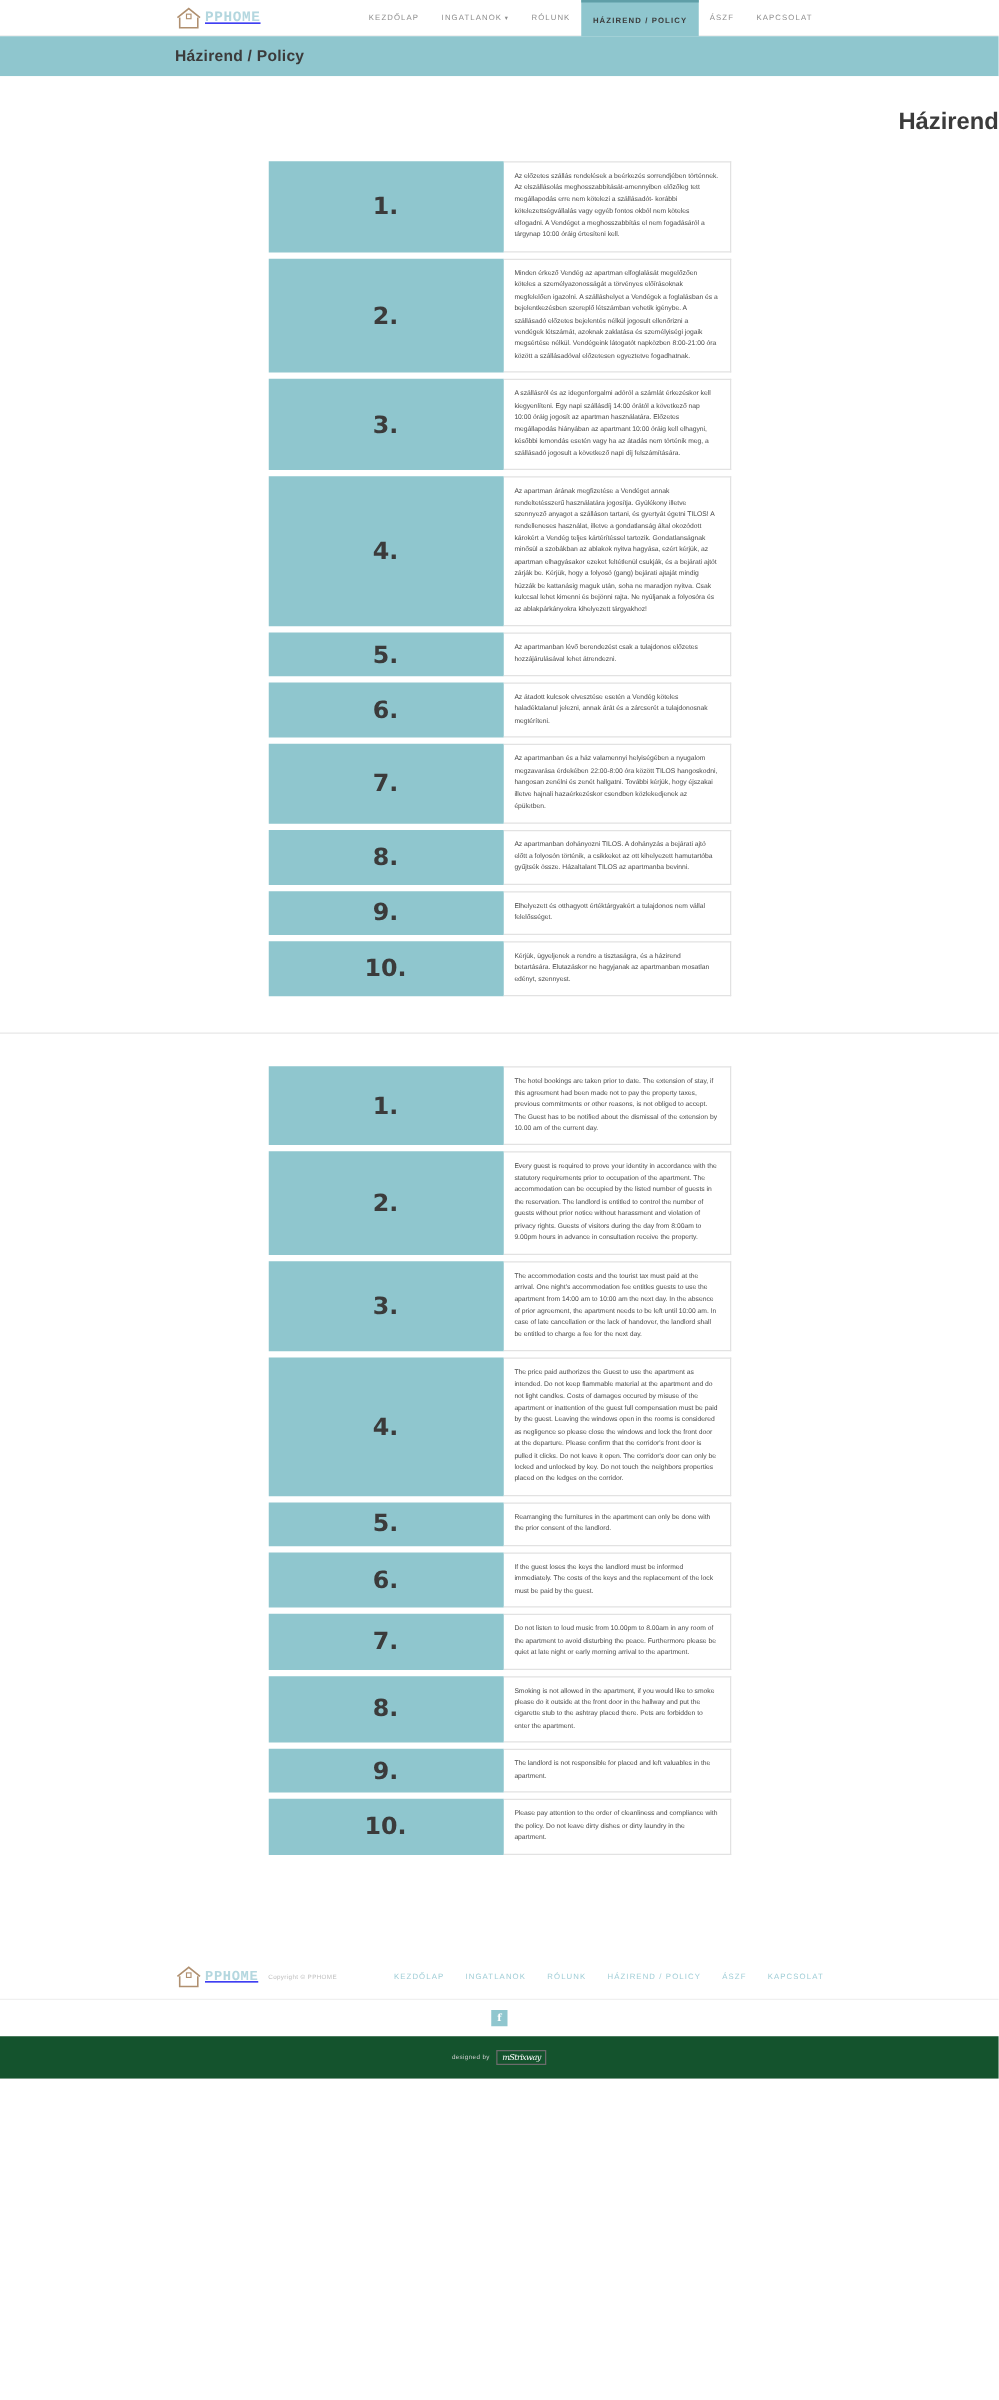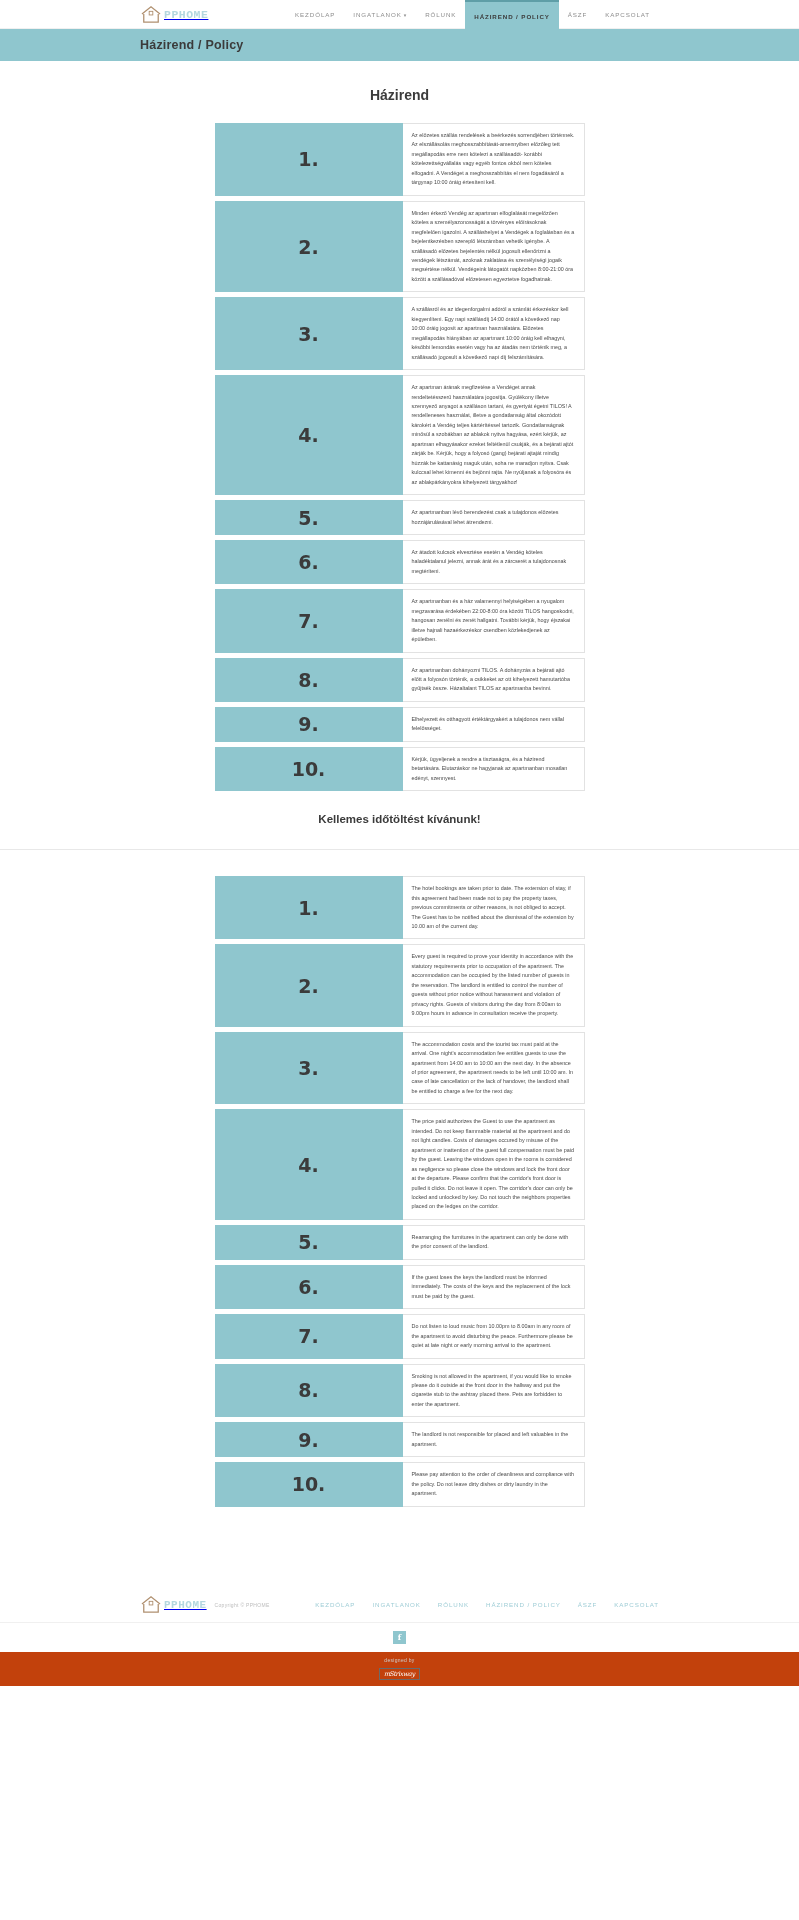--- a/index.html
+++ b/index.html
@@ -69,22 +69,22 @@
     font-size: 12.5px;
     font-weight: 700;
     color: #3b3b3b;
     letter-spacing: 0.2px;
   }
 
   
   .section { padding: 26px 0 24px; background: #fff; }
   .section.second { border-top: 1px solid #e8e8e8; }
   .section h2 {
-    text-align: center;
-    font-size: 14px;
+    text-align: right;
+    font-size: 19px;
     font-weight: 700;
     color: #3b3b3b;
     margin-bottom: 20px;
   }
   .rules {
     width: 370px;
     margin: 0 auto;
   }
   .rule {
     display: flex;
@@ -166,27 +166,26 @@
     display: flex;
     align-items: center;
     justify-content: center;
     color: #fff;
     font-size: 8px;
     font-weight: 700;
     font-family: "DejaVu Serif", serif;
     text-decoration: none;
   }
   .credit-bar {
-    background: #c2410c;
+    background: #14532d;
     height: 34px;
     display: flex;
     align-items: center;
     justify-content: center;
     gap: 5px;
-    flex-direction: column;
   }
   .credit-bar .cred-text {
     font-size: 5px;
     color: #cfcfcf;
     letter-spacing: 0.3px;
   }
   .credit-logo {
     border: 1px solid #6b6b6b;
     padding: 1px 4px;
     font-size: 6.5px;
@@ -259,21 +258,20 @@
       </div>
     <div class="rule">
         <div class="rule-num">9.</div>
         <div class="rule-text">Elhelyezett és otthagyott értéktárgyakért a tulajdonos nem vállal felelősséget.</div>
       </div>
     <div class="rule">
         <div class="rule-num">10.</div>
         <div class="rule-text">Kérjük, ügyeljenek a rendre a tisztaságra, és a házirend betartására. Elutazáskor ne hagyjanak az apartmanban mosatlan edényt, szennyest.</div>
       </div>
   </div>
-  <div class="closing">Kellemes időtöltést kívánunk!</div>
 </div>
 
 <div class="section second">
   <div class="rules">
     <div class="rule">
         <div class="rule-num">1.</div>
         <div class="rule-text">The hotel bookings are taken prior to date. The extension of stay, if this agreement had been made not to pay the property taxes, previous commitments or other reasons, is not obliged to accept. The Guest has to be notified about the dismissal of the extension by 10.00 am of the current day.</div>
       </div>
     <div class="rule">
         <div class="rule-num">2.</div>

